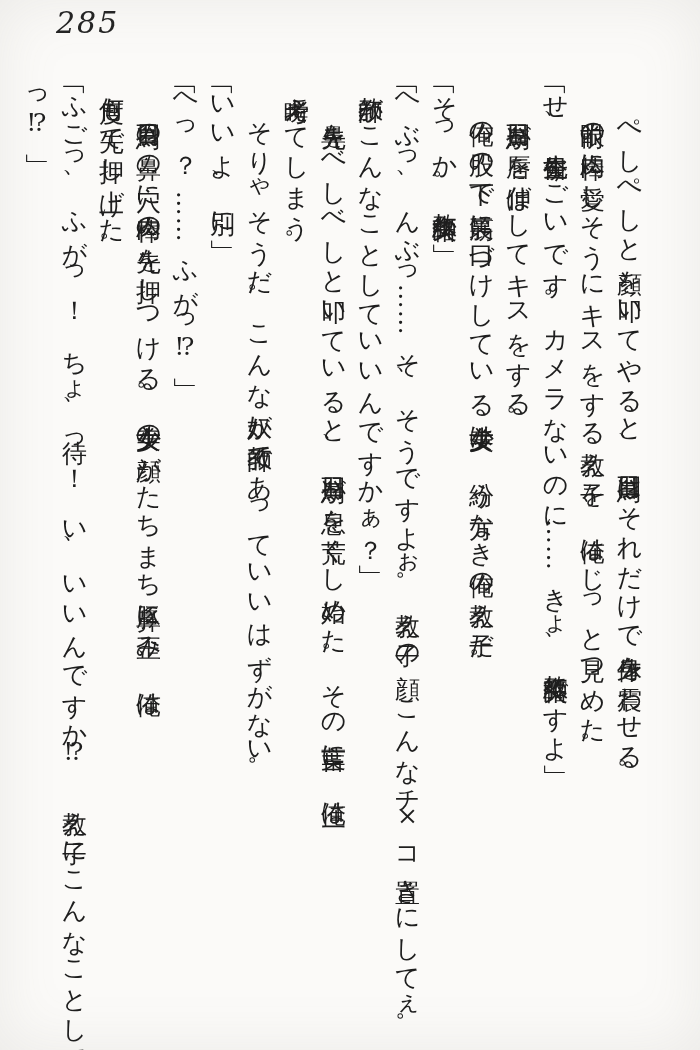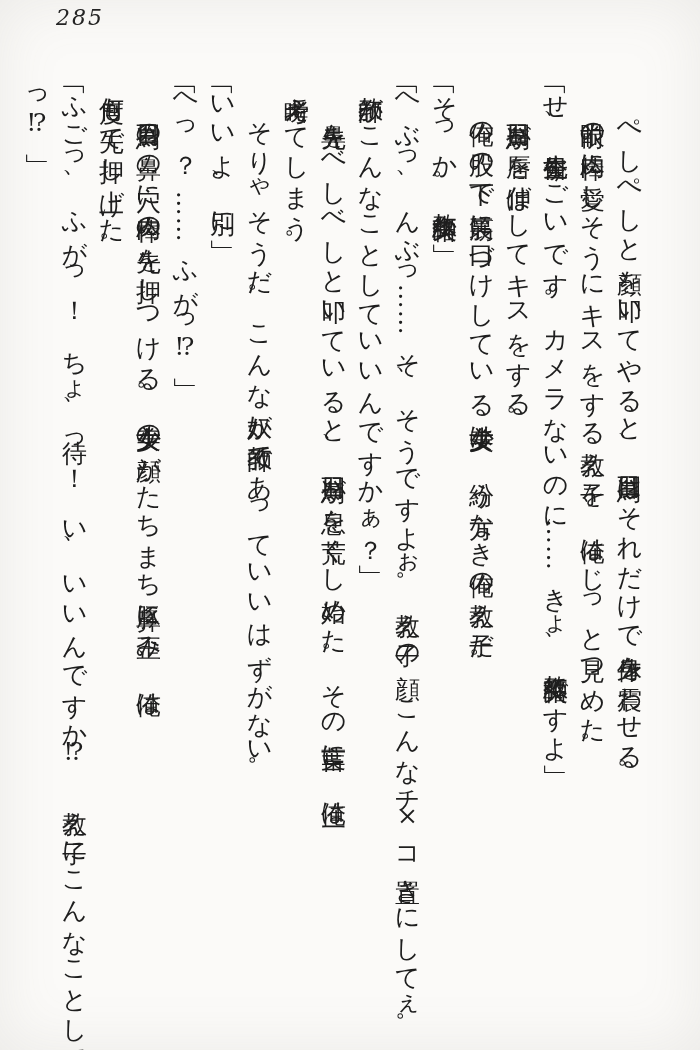--- a/index.html
+++ b/index.html
@@ -15,21 +15,21 @@
     background: #fbfaf8;
     color: #1e1e1e;
     font-family: "DejaVu Serif", "Liberation Serif", serif;
     overflow: hidden;
     box-shadow: inset 0 0 60px rgba(120,120,115,0.12);
   }
   .page-number {
     position: absolute;
     top: 5px;
     left: 56px;
-    font-size: 22px;
+    font-size: 30px;
     font-style: italic;
     letter-spacing: 2px;
     color: #242424;
   }
   .text-block {
     position: absolute;
     top: 78px;
     right: 52px;
     height: 946px;
     writing-mode: vertical-rl;

